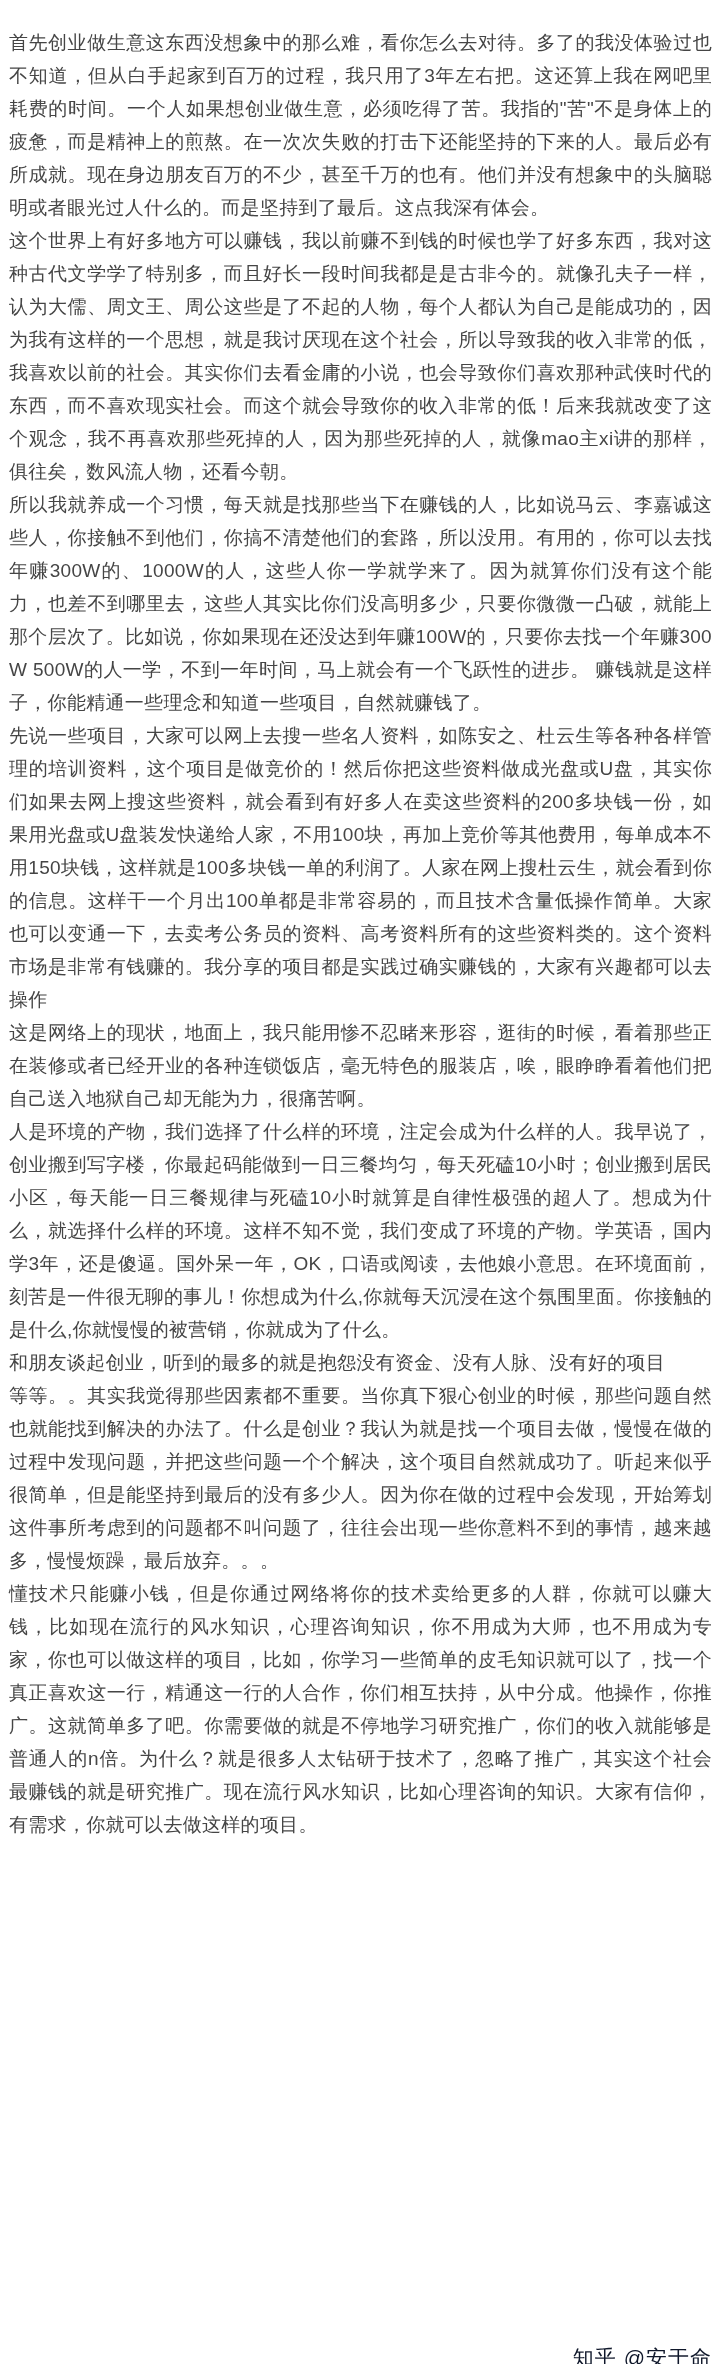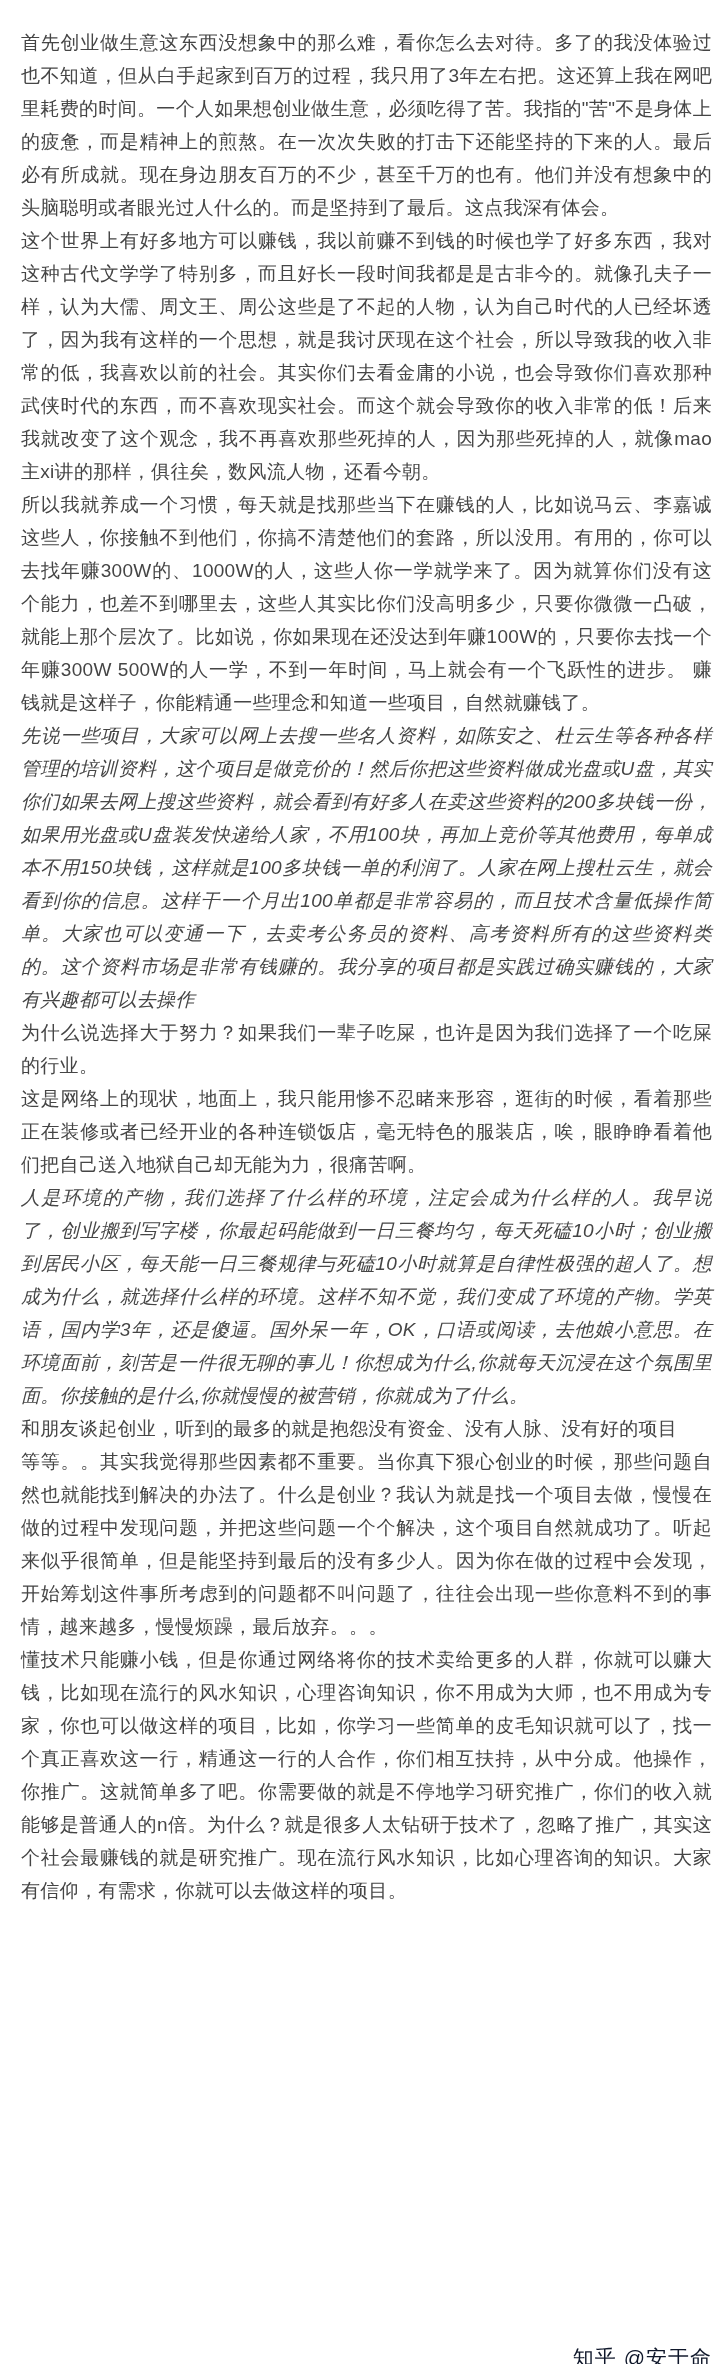--- a/index.html
+++ b/index.html
@@ -7,36 +7,36 @@
     width: 720px;
     height: 2364px;
     background: #ffffff;
     position: relative;
     overflow: hidden;
     font-family: "Liberation Sans", sans-serif;
   }
   .page {
     box-sizing: border-box;
     width: 720px;
-    padding: 26px 8px 0 21px;
+    padding: 26px 8px 0 9px;
   }
   p.para {
     margin: 0;
     font-size: 19px;
     line-height: 33px;
     color: #454545;
     text-align: justify;
     letter-spacing: 0.3px;
     word-break: break-all;
   }
   
   .mb-49 { margin-bottom: 49px; }
   .mb-22 { margin-bottom: 22px; }
   .mb-37 { margin-bottom: 37px; }
-  .mb-45 { margin-bottom: 45px; font-style: italic; }
+  .mb-45 { margin-bottom: 45px; }
   .mb-24 { margin-bottom: 24px; }
   .mb-19 { margin-bottom: 19px; }
   .mb-52 { margin-bottom: 52px; }
   .mb-33 { margin-bottom: 33px; }
   .mb-28 { margin-bottom: 28px; font-family: Liberation Serif, serif; }
   .watermark {
     position: absolute;
     top: 2318px;
     right: 8px;
     font-size: 21px;
@@ -45,24 +45,23 @@
     letter-spacing: 1px;
     white-space: nowrap;
     margin-top: 28px;
   }
 </style>
 </head>
 <body>
 
 <div class="page">
   <p class="para mb-49">首先创业做生意这东西没想象中的那么难，看你怎么去对待。多了的我没体验过也不知道，但从白手起家到百万的过程，我只用了3年左右把。这还算上我在网吧里耗费的时间。一个人如果想创业做生意，必须吃得了苦。我指的"苦"不是身体上的疲惫，而是精神上的煎熬。在一次次失败的打击下还能坚持的下来的人。最后必有所成就。现在身边朋友百万的不少，甚至千万的也有。他们并没有想象中的头脑聪明或者眼光过人什么的。而是坚持到了最后。这点我深有体会。</p>
-  <p class="para mb-22">这个世界上有好多地方可以赚钱，我以前赚不到钱的时候也学了好多东西，我对这种古代文学学了特别多，而且好长一段时间我都是是古非今的。就像孔夫子一样，认为大儒、周文王、周公这些是了不起的人物，认为自己时代的人已经坏透了，因为我有这样的一个思想，就是我讨厌现在这个社会，所以导致我的收入非常的低，我喜欢以前的社会。其实你们去看金庸的小说，也会导致你们喜欢那种武侠时代的东西，而不喜欢现实社会。而这个就会导致你的收入非常的低！后来我就改变了这个观念，我不再喜欢那些死掉的人，因为那些死掉的人，就像mao主xi讲的那样，俱往矣，数风流人物，还看今朝。</p>
+  <p class="para mb-22">这个世界上有好多地方可以赚钱，我以前赚不到钱的时候也学了好多东西，我对这种古代文学学了特别多，而且好长一段时间我都是是古非今的。就像孔夫子一样，认为大儒、周文王、周公这些是了不起的人物，每个人都认为自己是能成功的，因为我有这样的一个思想，就是我讨厌现在这个社会，所以导致我的收入非常的低，我喜欢以前的社会。其实你们去看金庸的小说，也会导致你们喜欢那种武侠时代的东西，而不喜欢现实社会。而这个就会导致你的收入非常的低！后来我就改变了这个观念，我不再喜欢那些死掉的人，因为那些死掉的人，就像mao主xi讲的那样，俱往矣，数风流人物，还看今朝。</p>
   <p class="para mb-37">所以我就养成一个习惯，每天就是找那些当下在赚钱的人，比如说马云、李嘉诚这些人，你接触不到他们，你搞不清楚他们的套路，所以没用。有用的，你可以去找年赚300W的、1000W的人，这些人你一学就学来了。因为就算你们没有这个能力，也差不到哪里去，这些人其实比你们没高明多少，只要你微微一凸破，就能上那个层次了。比如说，你如果现在还没达到年赚100W的，只要你去找一个年赚300W 500W的人一学，不到一年时间，马上就会有一个飞跃性的进步。 赚钱就是这样子，你能精通一些理念和知道一些项目，自然就赚钱了。</p>
   <p class="para mb-45">先说一些项目，大家可以网上去搜一些名人资料，如陈安之、杜云生等各种各样管理的培训资料，这个项目是做竞价的！然后你把这些资料做成光盘或U盘，其实你们如果去网上搜这些资料，就会看到有好多人在卖这些资料的200多块钱一份，如果用光盘或U盘装发快递给人家，不用100块，再加上竞价等其他费用，每单成本不用150块钱，这样就是100多块钱一单的利润了。人家在网上搜杜云生，就会看到你的信息。这样干一个月出100单都是非常容易的，而且技术含量低操作简单。大家也可以变通一下，去卖考公务员的资料、高考资料所有的这些资料类的。这个资料市场是非常有钱赚的。我分享的项目都是实践过确实赚钱的，大家有兴趣都可以去操作</p>
-  <p class="para mb-24">为什么说选择大于努力？如果我们一辈子吃屎，也许是因为我们选择了一个吃屎的行业。</p>
   <p class="para mb-33">这是网络上的现状，地面上，我只能用惨不忍睹来形容，逛街的时候，看着那些正在装修或者已经开业的各种连锁饭店，毫无特色的服装店，唉，眼睁睁看着他们把自己送入地狱自己却无能为力，很痛苦啊。</p>
   <p class="para mb-45">人是环境的产物，我们选择了什么样的环境，注定会成为什么样的人。我早说了，创业搬到写字楼，你最起码能做到一日三餐均匀，每天死磕10小时；创业搬到居民小区，每天能一日三餐规律与死磕10小时就算是自律性极强的超人了。想成为什么，就选择什么样的环境。这样不知不觉，我们变成了环境的产物。学英语，国内学3年，还是傻逼。国外呆一年，OK，口语或阅读，去他娘小意思。在环境面前，刻苦是一件很无聊的事儿！你想成为什么,你就每天沉浸在这个氛围里面。你接触的是什么,你就慢慢的被营销，你就成为了什么。</p>
   <p class="para mb-28">
     <span>和朋友谈起创业，听到的最多的就是抱怨没有资金、没有人脉、没有好的项目</span><br>
     <span>等等。。其实我觉得那些因素都不重要。当你真下狠心创业的时候，那些问题自然也就能找到解决的办法了。什么是创业？我认为就是找一个项目去做，慢慢在做的过程中发现问题，并把这些问题一个个解决，这个项目自然就成功了。听起来似乎很简单，但是能坚持到最后的没有多少人。因为你在做的过程中会发现，开始筹划这件事所考虑到的问题都不叫问题了，往往会出现一些你意料不到的事情，越来越多，慢慢烦躁，最后放弃。。。</span>
   </p>
   <p class="para">懂技术只能赚小钱，但是你通过网络将你的技术卖给更多的人群，你就可以赚大钱，比如现在流行的风水知识，心理咨询知识，你不用成为大师，也不用成为专家，你也可以做这样的项目，比如，你学习一些简单的皮毛知识就可以了，找一个真正喜欢这一行，精通这一行的人合作，你们相互扶持，从中分成。他操作，你推广。这就简单多了吧。你需要做的就是不停地学习研究推广，你们的收入就能够是普通人的n倍。为什么？就是很多人太钻研于技术了，忽略了推广，其实这个社会最赚钱的就是研究推广。现在流行风水知识，比如心理咨询的知识。大家有信仰，有需求，你就可以去做这样的项目。</p>
 </div>
 
 <div class="watermark">知乎 @安于命</div>

